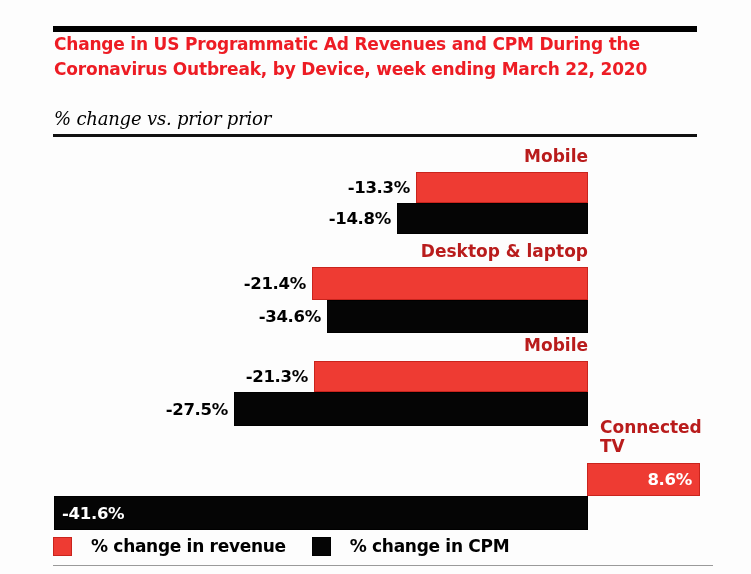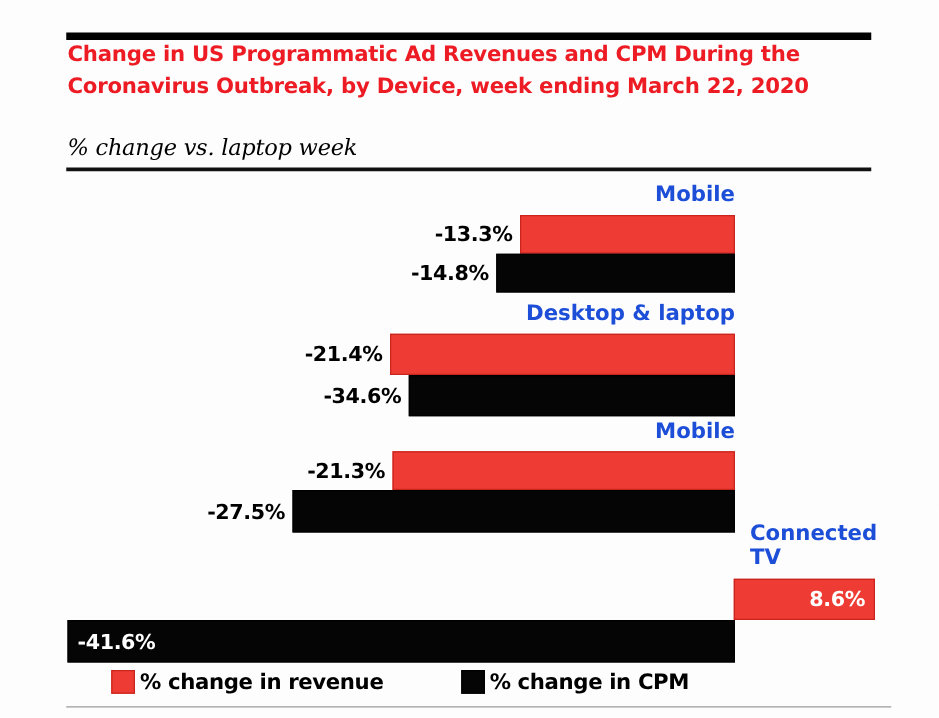--- a/index.html
+++ b/index.html
@@ -78,21 +78,21 @@
     position: absolute;
     left: 0;
     width: 751px;
   }
 
   .group-label {
     position: absolute;
     font-family: "DejaVu Sans", sans-serif;
     font-weight: bold;
     font-size: 17px;
-    color: #1d4ed8;
+    color: #b91c1c;
     white-space: pre-line;
     line-height: 19px;
   }
   .group-label.right-al { text-align: right; }
   .group-label.left-al  { text-align: left; }
 
   .bar {
     position: absolute;
     box-sizing: border-box;
   }
@@ -122,22 +122,22 @@
   .legend {
     position: absolute;
     left: 53px;
     top: 536px;
     display: flex;
     align-items: center;
     gap: 26px;
   }
   .legend-item {
     display: flex;
-    gap: 4px;
-    margin-left: 36px;
+    align-items: center;
+    gap: 19px;
   }
   .legend-swatch {
     width: 19px;
     height: 19px;
     box-sizing: border-box;
   }
   .legend-swatch.revenue {
     background: #ee3b33;
     border: 1px solid #c9241d;
   }
@@ -154,21 +154,21 @@
   }
 </style>
 </head>
 <body>
 
 <div id="page">
 
   <div class="rule-top"></div>
 
   <div class="chart-title">Change in US Programmatic Ad Revenues and CPM During the Coronavirus Outbreak, by Device, week ending March 22, 2020</div>
-  <div class="chart-subtitle">% change vs. laptop week</div>
+  <div class="chart-subtitle">% change vs. prior prior</div>
 
   <div class="rule-mid"></div>
 
   <div class="plot">
 
     <div class="group" style="top:0px;height:90px;">
       <div class="group-label right-al" style="left:338px; top:7px; width:250px;">Mobile</div>
 
       <div class="bar revenue" style="left:416px; top:32px; width:172px; height:31px;"></div>
       <div class="bar-value outside-left" style="left:286px; top:38px; width:124px;">-13.3%</div>

